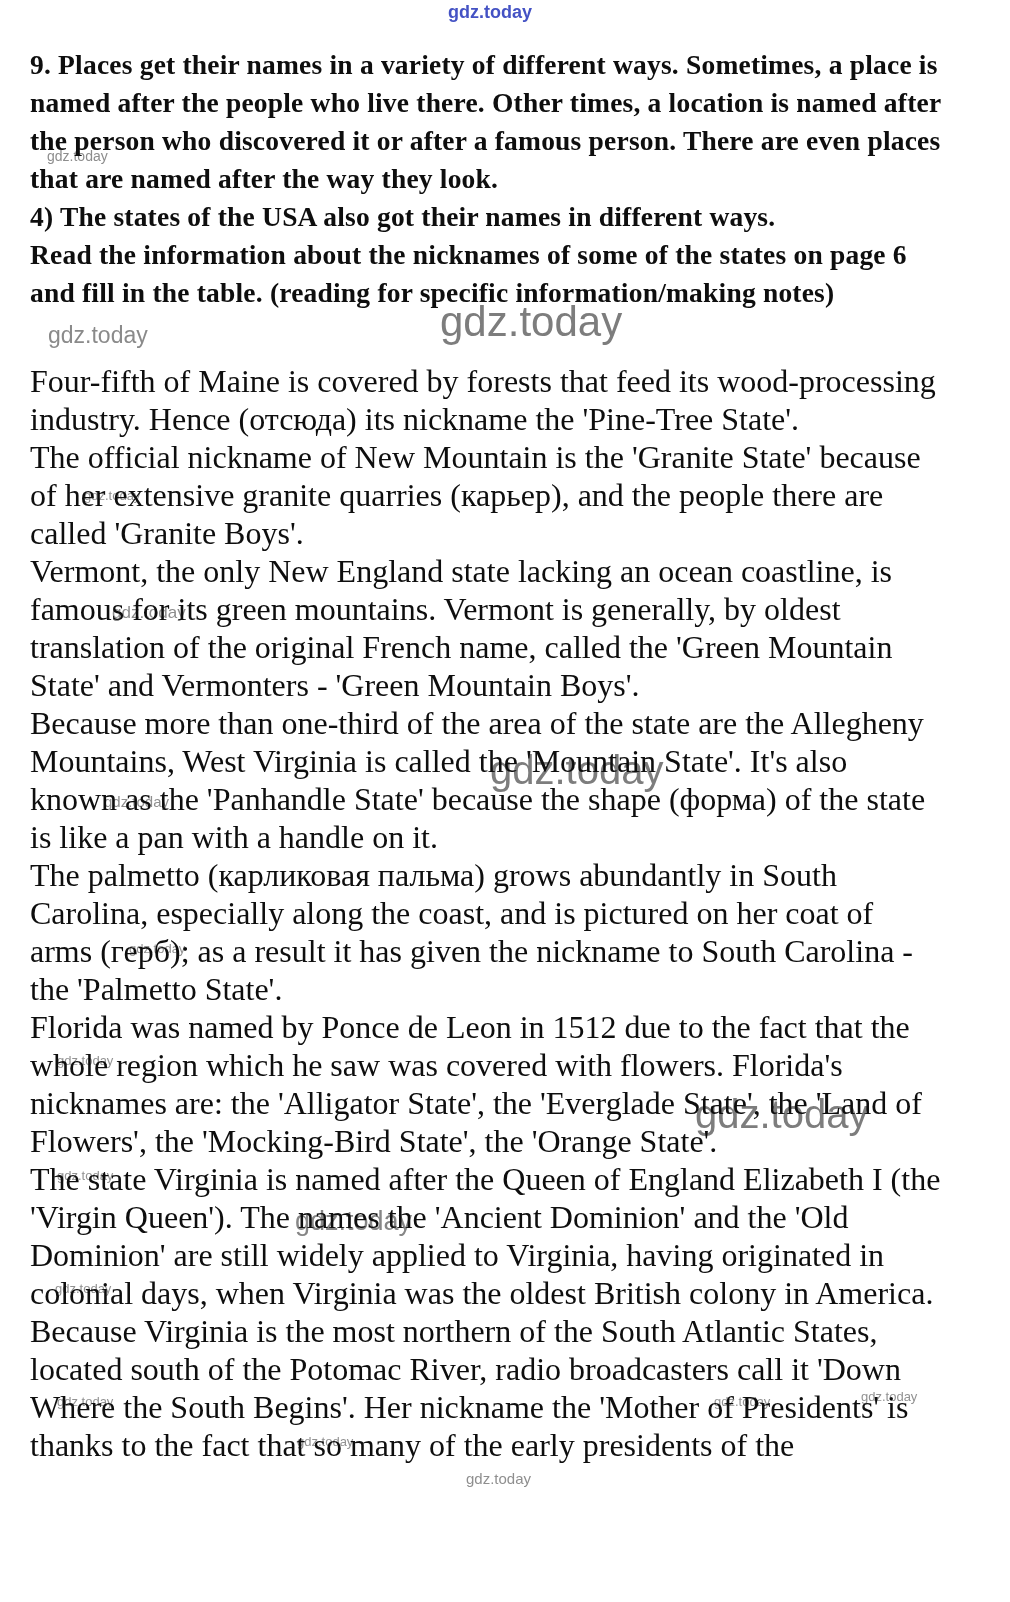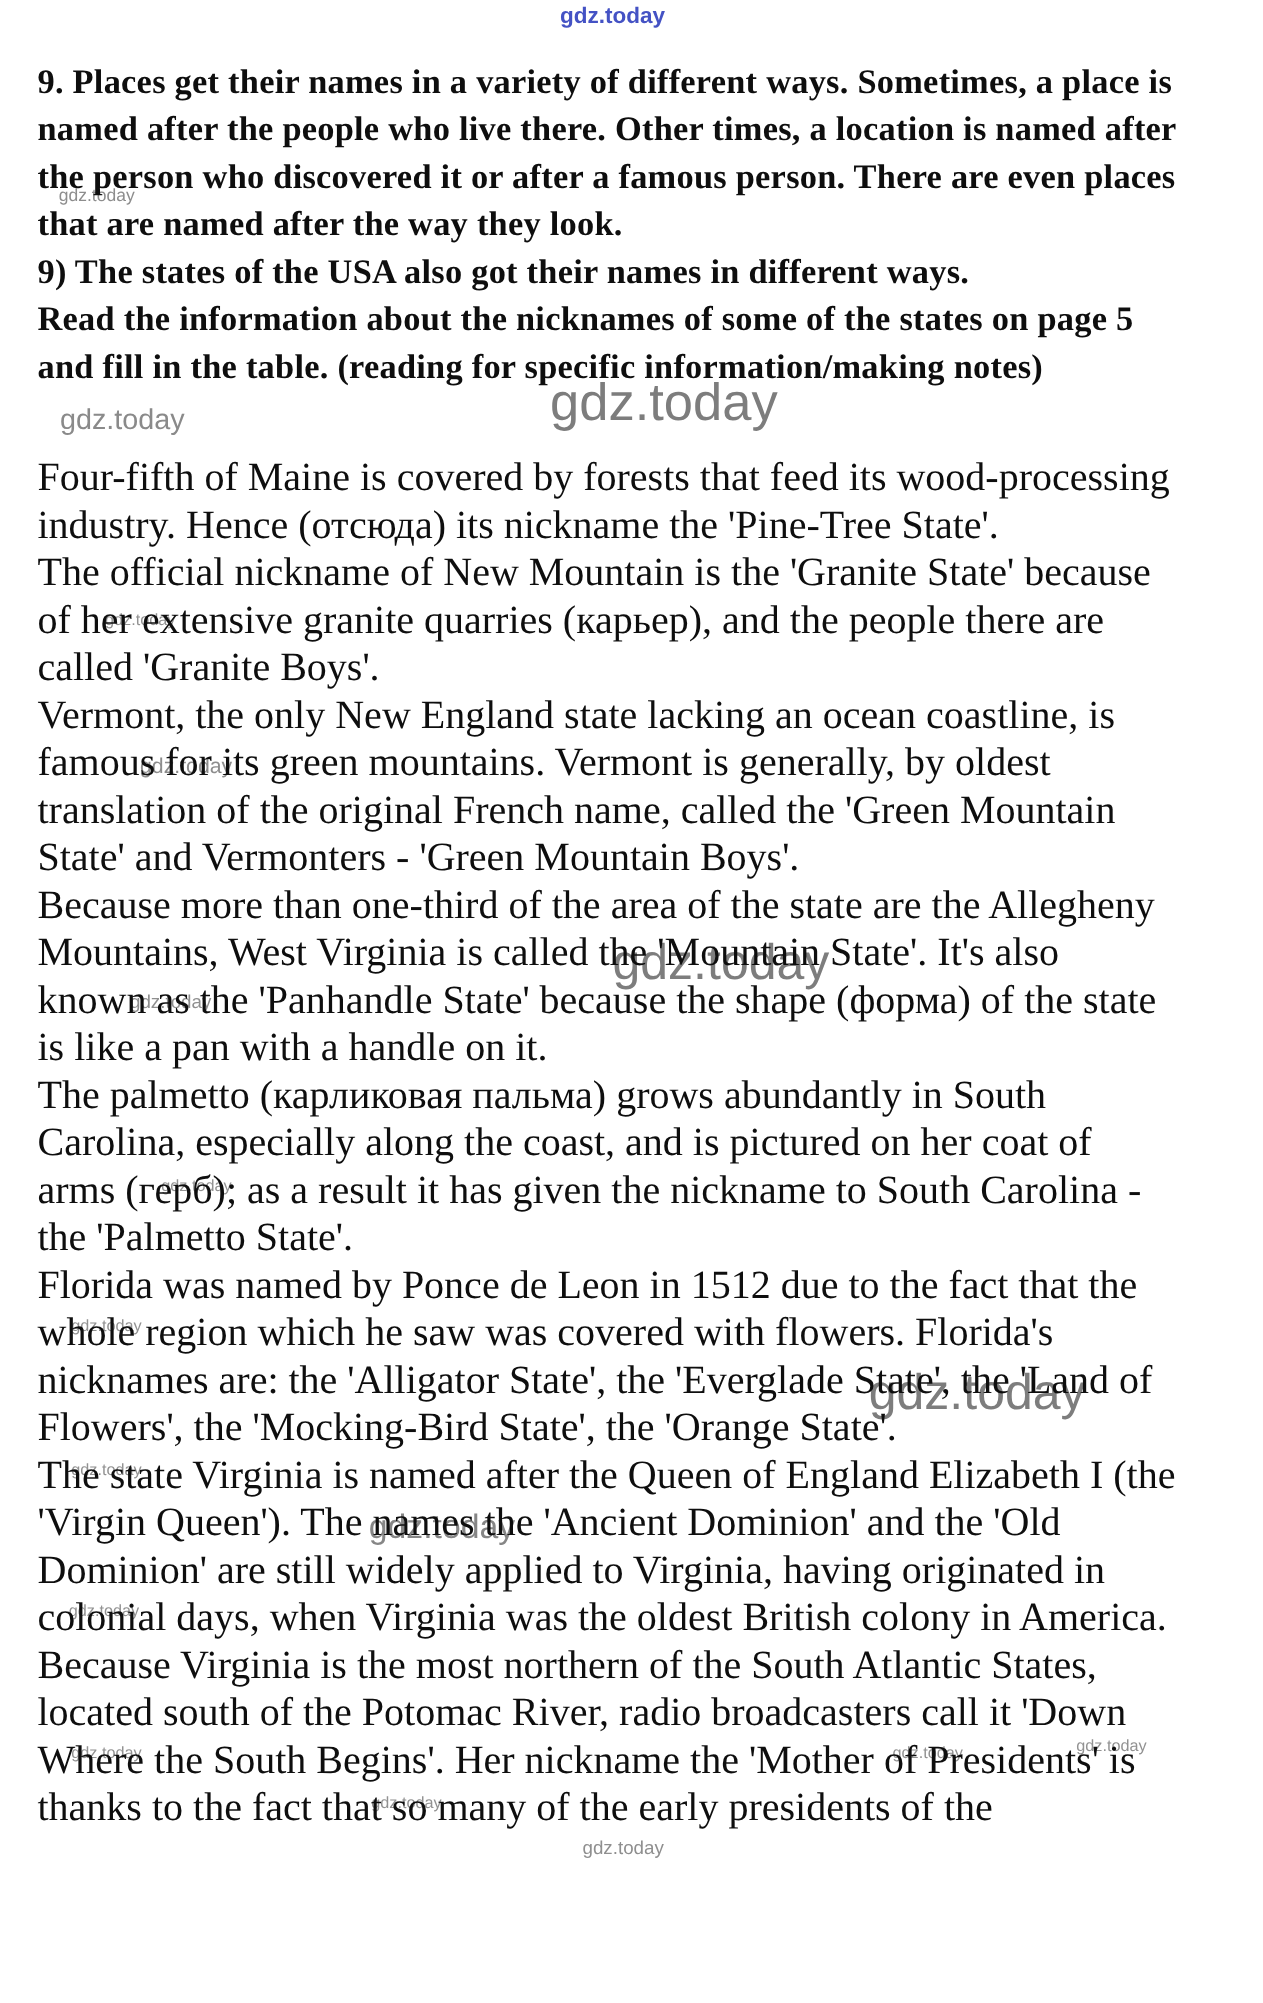--- a/index.html
+++ b/index.html
@@ -73,22 +73,22 @@
       <span class="watermark" style="left: 714px; top: 1394px; font-size: 13px; color: rgb(146, 146, 146); font-weight: normal;">gdz.today</span>
       <span class="watermark" style="left: 861px; top: 1389px; font-size: 13px; color: rgb(146, 146, 146); font-weight: normal;">gdz.today</span>
       <span class="watermark" style="left: 297px; top: 1434px; font-size: 13px; color: rgb(146, 146, 146); font-weight: normal;">gdz.today</span>
       <span class="watermark" style="left: 466px; top: 1470px; font-size: 15px; color: rgb(143, 143, 143); font-weight: normal;">gdz.today</span>
     </div>
 
   <div id="text-layer">
 
     <div class="bold-block">
       <p>9. Places get their names in a variety of different ways. Sometimes, a place is named after the people who live there. Other times, a location is named after the person who discovered it or after a famous person. There are even places that are named after the way they look.</p>
-      <p>9) The states of the USA also got their names in different ways.</p>
-      <p>Read the information about the nicknames of some of the states on page 5 and fill in the table. (reading for specific information/making notes)</p>
+      <p>4) The states of the USA also got their names in different ways.</p>
+      <p>Read the information about the nicknames of some of the states on page 6 and fill in the table. (reading for specific information/making notes)</p>
     </div>
 
     <div class="body-block">
       <p>Four-fifth of Maine is covered by forests that feed its wood-processing industry. Hence (отсюда) its nickname the 'Pine-Tree State'.</p>
       <p>The official nickname of New Mountain is the 'Granite State' because of her extensive granite quarries (карьер), and the people there are called 'Granite Boys'.</p>
       <p>Vermont, the only New England state lacking an ocean coastline, is famous for its green mountains. Vermont is generally, by oldest translation of the original French name, called the 'Green Mountain State' and Vermonters - 'Green Mountain Boys'.</p>
       <p>Because more than one-third of the area of the state are the Allegheny Mountains, West Virginia is called the 'Mountain State'. It's also known as the 'Panhandle State' because the shape (форма) of the state is like a pan with a handle on it.</p>
       <p>The palmetto (карликовая пальма) grows abundantly in South Carolina, especially along the coast, and is pictured on her coat of arms (герб); as a result it has given the nickname to South Carolina - the 'Palmetto State'.</p>
       <p>Florida was named by Ponce de Leon in 1512 due to the fact that the whole region which he saw was covered with flowers. Florida's nicknames are: the 'Alligator State', the 'Everglade State', the 'Land of Flowers', the 'Mocking-Bird State', the 'Orange State'.</p>
       <p>The state Virginia is named after the Queen of England Elizabeth I (the 'Virgin Queen'). The names the 'Ancient Dominion' and the 'Old Dominion' are still widely applied to Virginia, having originated in colonial days, when Virginia was the oldest British colony in America. Because Virginia is the most northern of the South Atlantic States, located south of the Potomac River, radio broadcasters call it 'Down Where the South Begins'. Her nickname the 'Mother of Presidents' is thanks to the fact that so many of the early presidents of the</p>

